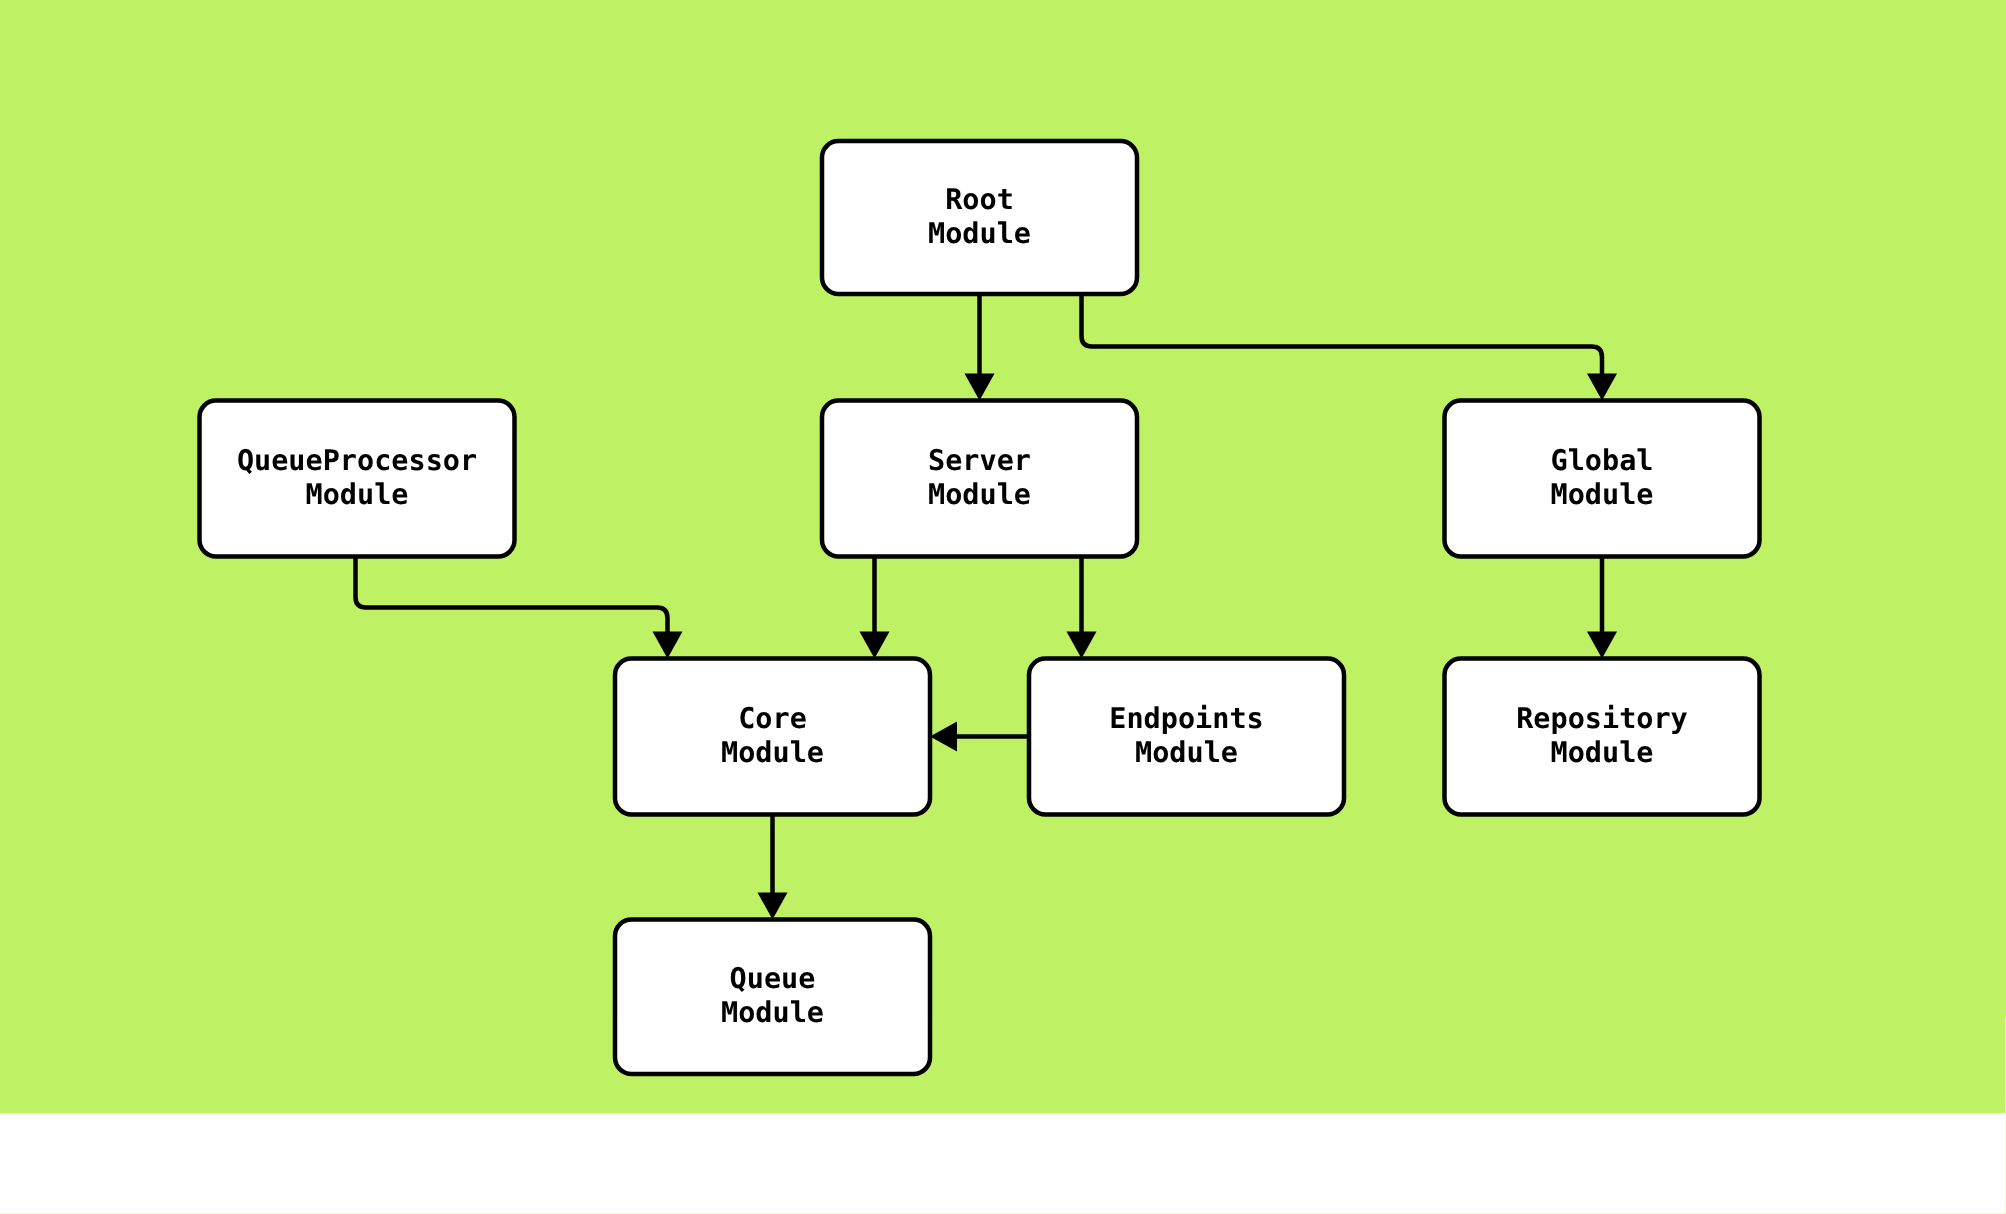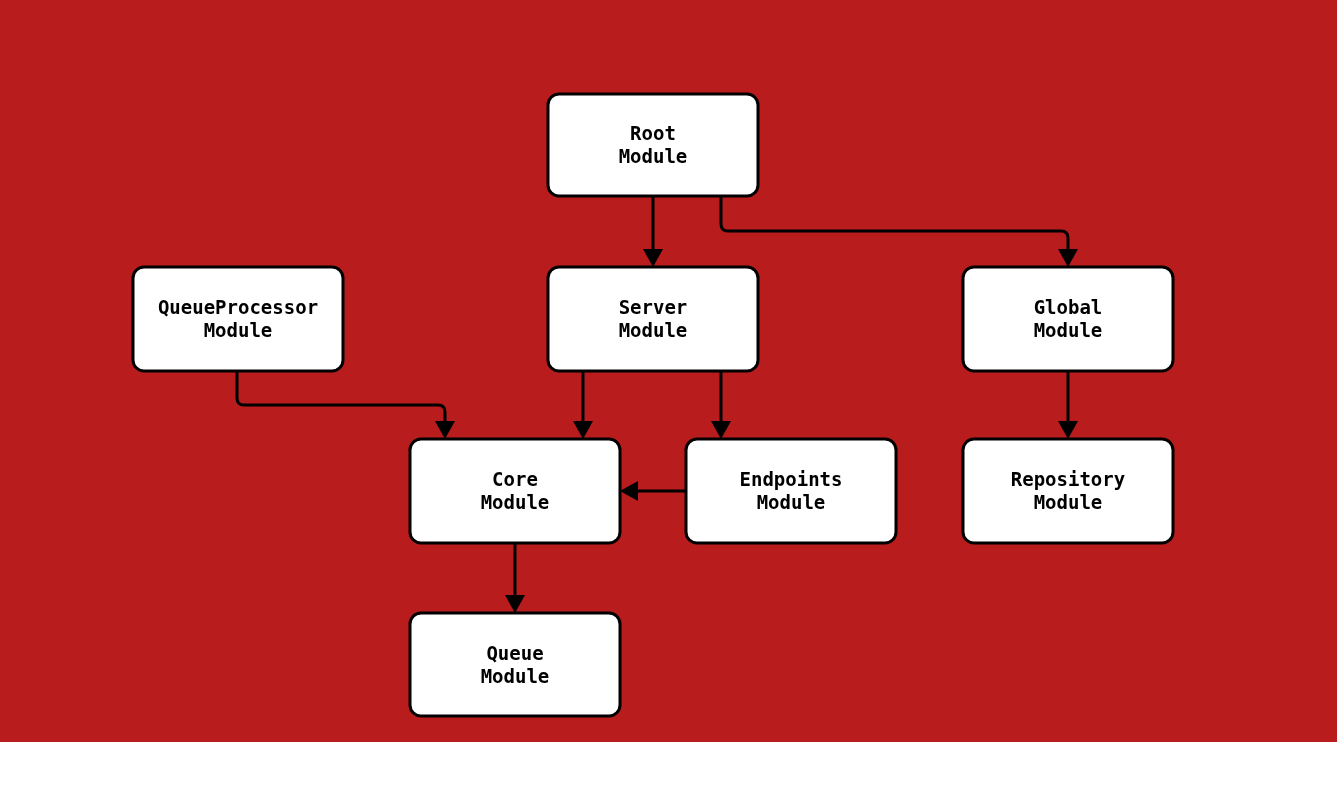--- a/index.html
+++ b/index.html
@@ -11,21 +11,21 @@
   body {
     width: 1337px;
     height: 809px;
     font-family: "DejaVu Sans Mono", "Liberation Mono", monospace;
     overflow: hidden;
   }
   #diagram-canvas {
     position: relative;
     width: 1337px;
     height: 742px;
-    background: #b91c1c;
+    background: #bef264;
   }
   svg#graph {
     position: absolute;
     top: 0;
     left: 0;
     width: 1337px;
     height: 809px;
     display: block;
   }
   .node-box {

